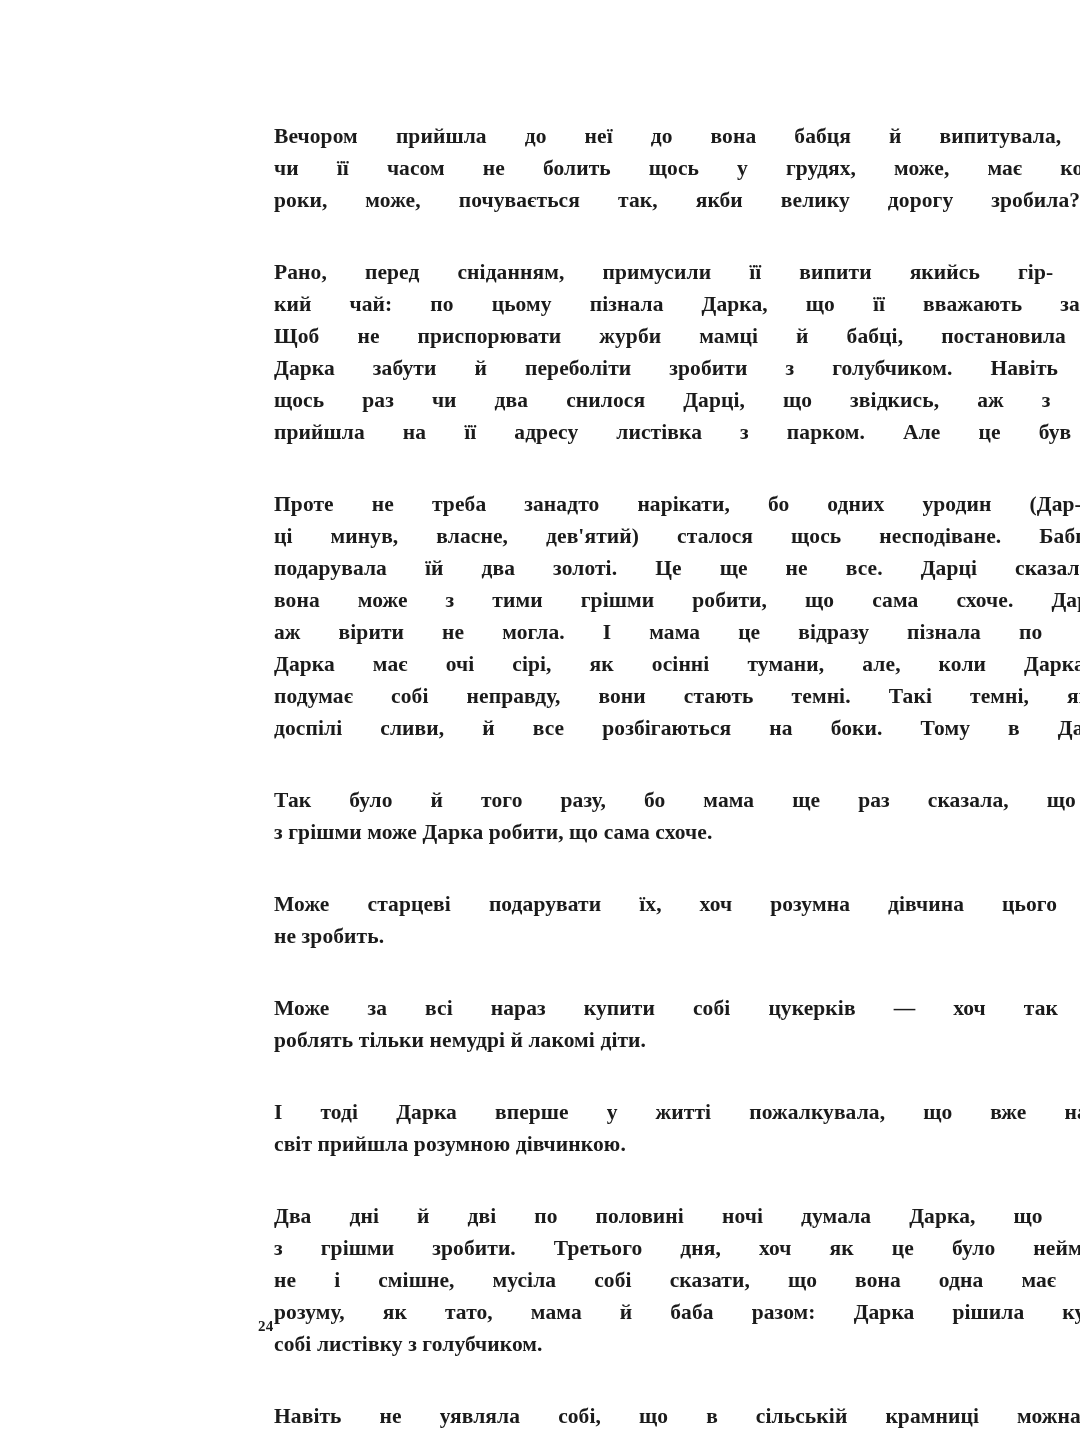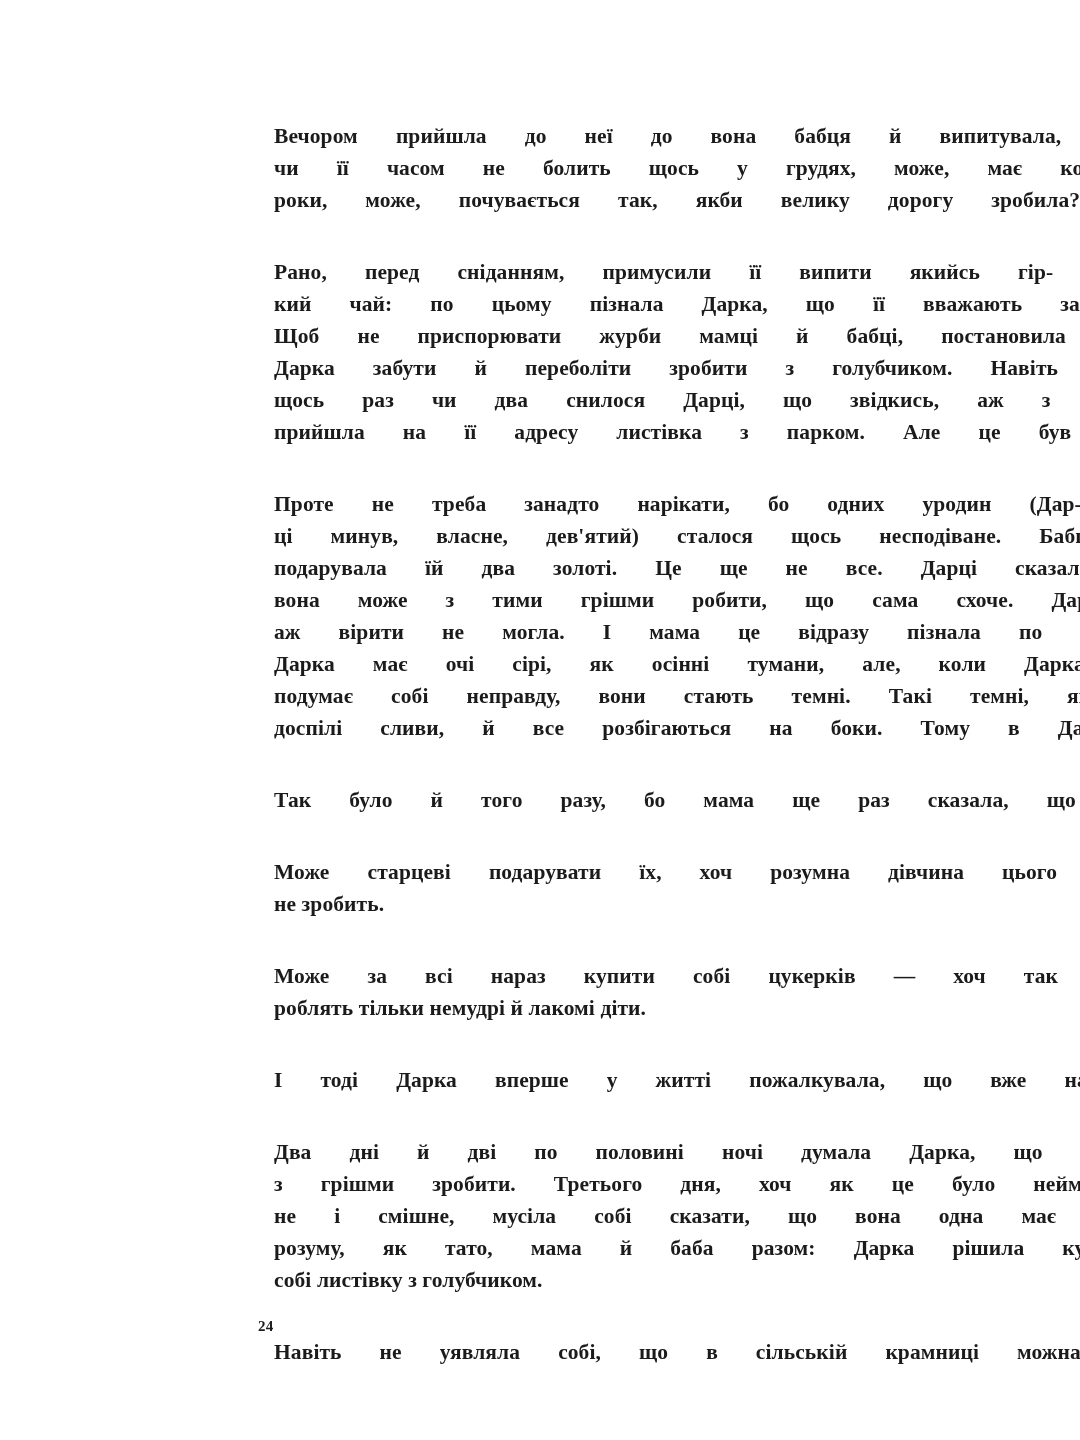--- a/index.html
+++ b/index.html
@@ -100,34 +100,36 @@
       <span class="tline just"><span>подарувала</span><span>їй</span><span>два</span><span>золоті.</span><span>Це</span><span>ще</span><span>не</span><span>все.</span><span>Дарці</span><span>сказали,</span></span>
       <span class="tline just"><span>вона</span><span>може</span><span>з</span><span>тими</span><span>грішми</span><span>робити,</span><span>що</span><span>сама</span><span>схоче.</span><span>Дарка</span></span>
       <span class="tline just"><span>аж</span><span>вірити</span><span>не</span><span>могла.</span><span>І</span><span>мама</span><span>це</span><span>відразу</span><span>пізнала</span><span>по</span><span>її</span></span>
       <span class="tline just"><span>Дарка</span><span>має</span><span>очі</span><span>сірі,</span><span>як</span><span>осінні</span><span>тумани,</span><span>але,</span><span>коли</span><span>Дарка</span><span>тільки</span></span>
       <span class="tline just"><span>подумає</span><span>собі</span><span>неправду,</span><span>вони</span><span>стають</span><span>темні.</span><span>Такі</span><span>темні,</span><span>як</span></span>
       <span class="tline just"><span>доспілі</span><span>сливи,</span><span>й</span><span>все</span><span>розбігаються</span><span>на</span><span>боки.</span><span>Тому</span><span>в</span><span>Дарки</span></span>
     </p>
 
     <p class="para">
       <span class="tline just"><span class="indent"></span><span>Так</span><span>було</span><span>й</span><span>того</span><span>разу,</span><span>бо</span><span>мама</span><span>ще</span><span>раз</span><span>сказала,</span><span>що</span></span>
+      <span class="tline last">з грішми може Дарка робити, що сама схоче.</span>
     </p>
 
     <p class="para">
       <span class="tline just"><span class="indent"></span><span>Може</span><span>старцеві</span><span>подарувати</span><span>їх,</span><span>хоч</span><span>розумна</span><span>дівчина</span><span>цього</span></span>
       <span class="tline last">не зробить.</span>
     </p>
 
     <p class="para">
       <span class="tline just"><span class="indent"></span><span>Може</span><span>за</span><span>всі</span><span>нараз</span><span>купити</span><span>собі</span><span>цукерків</span><span>—</span><span>хоч</span><span>так</span></span>
       <span class="tline last">роблять тільки немудрі й лакомі діти.</span>
     </p>
 
     <p class="para">
       <span class="tline just"><span class="indent"></span><span>І</span><span>тоді</span><span>Дарка</span><span>вперше</span><span>у</span><span>житті</span><span>пожалкувала,</span><span>що</span><span>вже</span><span>на</span></span>
+      <span class="tline last">світ прийшла розумною дівчинкою.</span>
     </p>
 
     <p class="para">
       <span class="tline just"><span class="indent"></span><span>Два</span><span>дні</span><span>й</span><span>дві</span><span>по</span><span>половині</span><span>ночі</span><span>думала</span><span>Дарка,</span><span>що</span></span>
       <span class="tline just"><span>з</span><span>грішми</span><span>зробити.</span><span>Третього</span><span>дня,</span><span>хоч</span><span>як</span><span>це</span><span>було</span><span>неймовір-</span></span>
       <span class="tline just"><span>не</span><span>і</span><span>смішне,</span><span>мусіла</span><span>собі</span><span>сказати,</span><span>що</span><span>вона</span><span>одна</span><span>має</span><span>більше</span></span>
       <span class="tline just"><span>розуму,</span><span>як</span><span>тато,</span><span>мама</span><span>й</span><span>баба</span><span>разом:</span><span>Дарка</span><span>рішила</span><span>купити</span></span>
       <span class="tline last">собі листівку з голубчиком.</span>
     </p>
 

